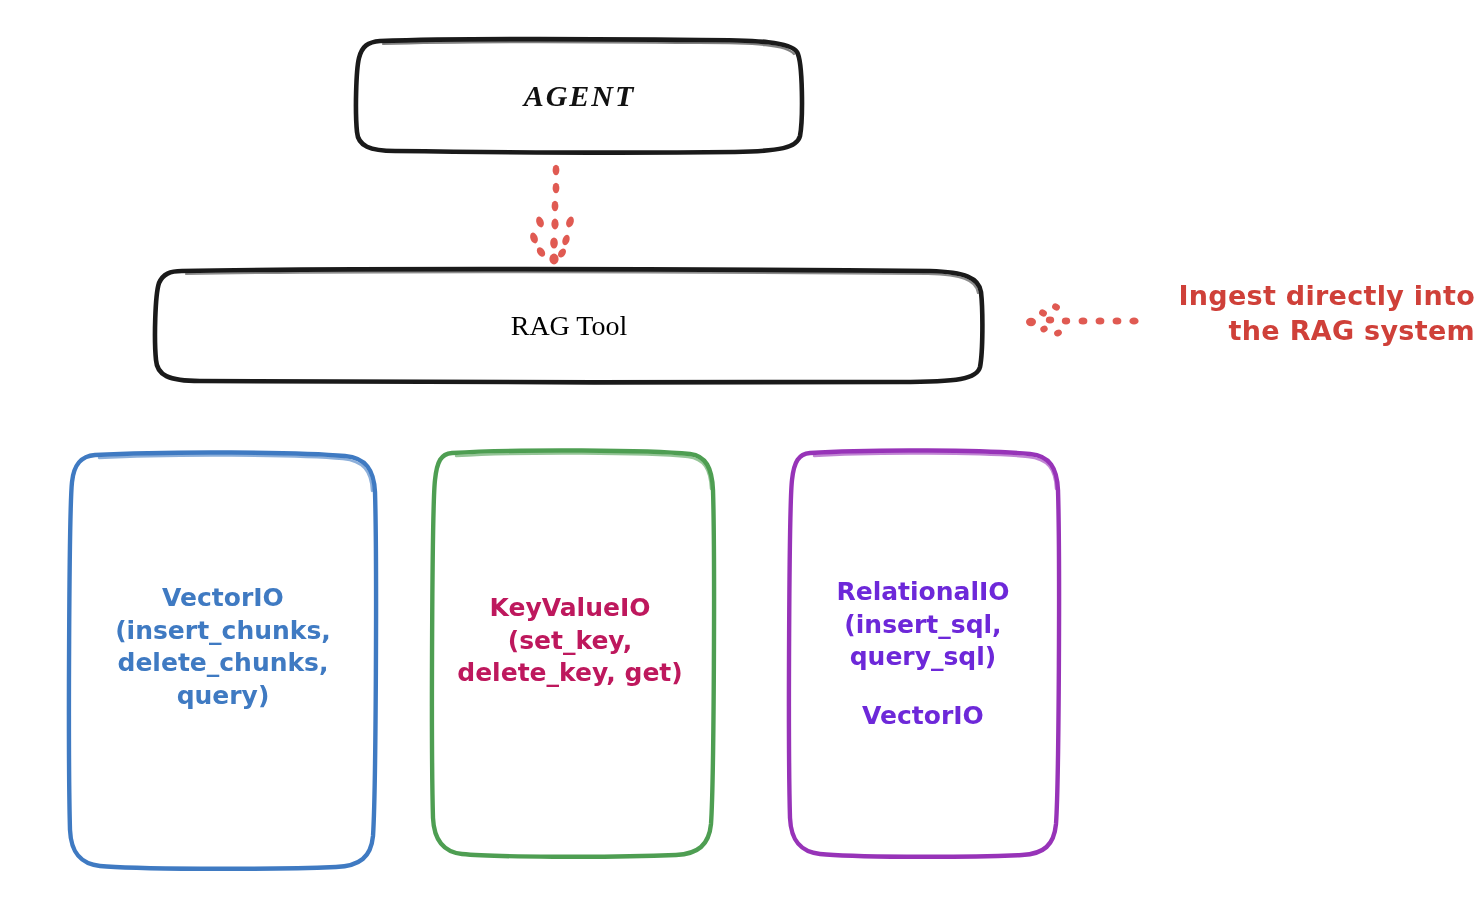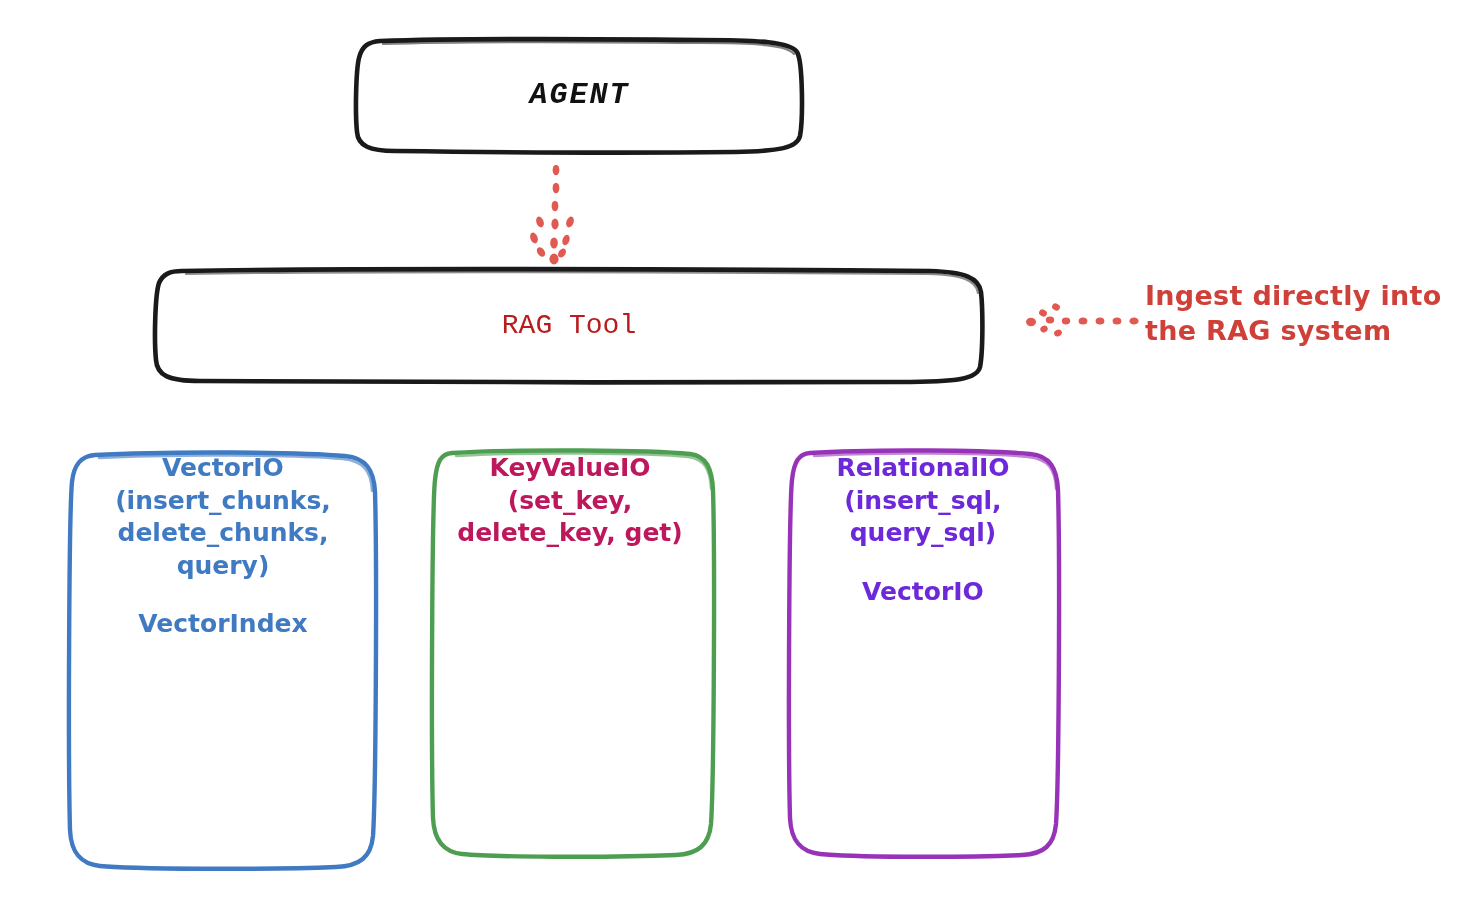--- a/index.html
+++ b/index.html
@@ -22,21 +22,21 @@
     width: 1484px;
     height: 910px;
   }
 
   .node-label {
     position: absolute;
     text-align: center;
     white-space: pre;
     line-height: 1.32;
     pointer-events: none;
-    font-family: Liberation Mono, monospace;
+    font-family: Liberation Serif, serif;
   }
 
   
   #agent-label {
     left: 356px;
     top: 40px;
     width: 447px;
     height: 112px;
     display: flex;
     align-items: center;
@@ -52,30 +52,30 @@
   #rag-label {
     left: 156px;
     top: 270px;
     width: 826px;
     height: 112px;
     display: flex;
     align-items: center;
     justify-content: center;
     font-size: 28px;
     font-weight: 500;
-    color: #b91c1c;
+    color: #000000;
   }
 
   
   .leaf-label {
     position: absolute;
     display: flex;
     flex-direction: column;
     align-items: center;
-    justify-content: flex-start;
+    justify-content: center;
     text-align: center;
     font-size: 25px;
     font-weight: 600;
     line-height: 1.30;
     white-space: pre-line;
   }
   .leaf-label .gap {
     display: block;
     height: 26px;
   }
@@ -109,21 +109,21 @@
   
   #ingest-note {
     position: absolute;
     left: 1145px;
     top: 278px;
     width: 330px;
     color: #cf4039;
     font-size: 27px;
     font-weight: 600;
     line-height: 1.30;
-    text-align: left;
+    text-align: right;
     white-space: pre-line;
     font-style: normal;
     letter-spacing: 0.3px;
   }
 </style>
 </head>
 <body>
 
 <svg id="canvas" viewBox="0 0 1484 910" xmlns="http://www.w3.org/2000/svg">
 
@@ -203,21 +203,20 @@
 <div class="node-label" id="agent-label">AGENT</div>
 
 <div class="node-label" id="rag-label">RAG Tool</div>
 
 <div class="leaf-label" id="vector-label">
   <span>VectorIO
 (insert_chunks,
 delete_chunks,
 query)</span>
   <span class="gap"></span>
-  <span class="secondary">VectorIndex</span>
 </div>
 
 <div class="leaf-label" id="kv-label">
   <span>KeyValueIO
 (set_key,
 delete_key, get)</span>
   <span class="gap"></span>
 </div>
 
 <div class="leaf-label" id="rel-label">

